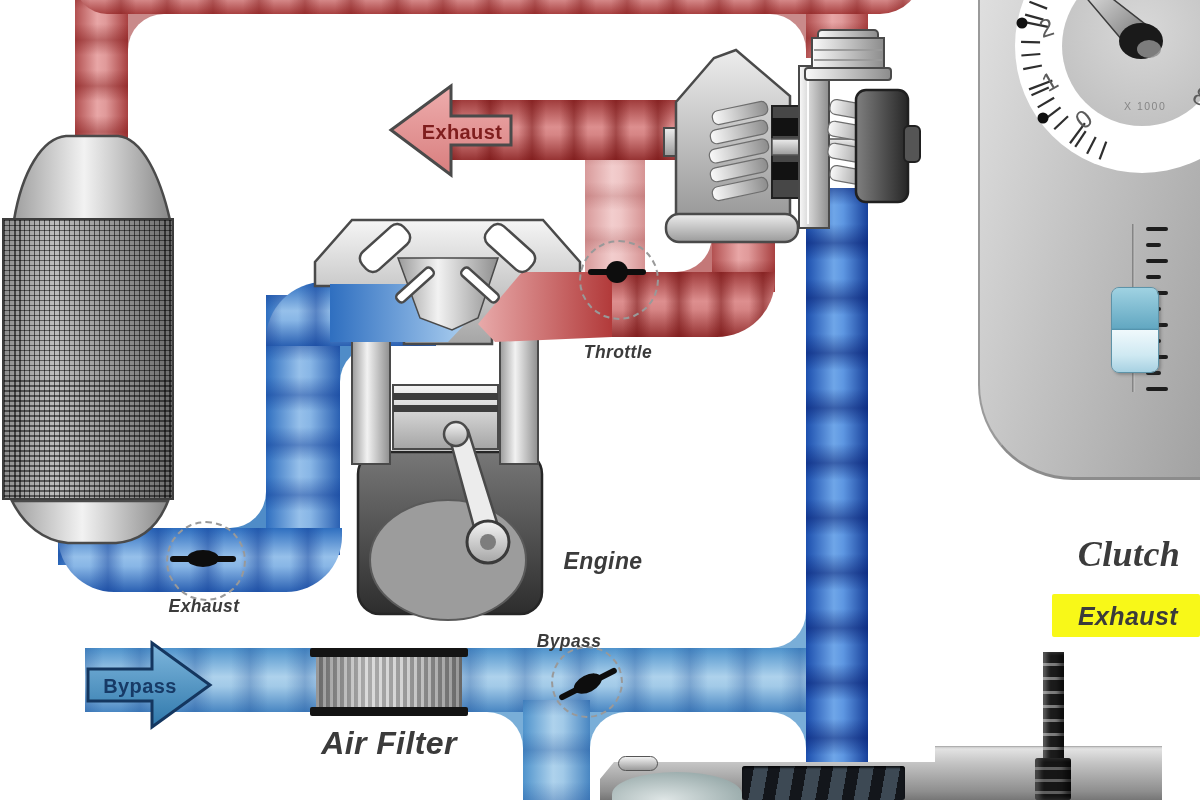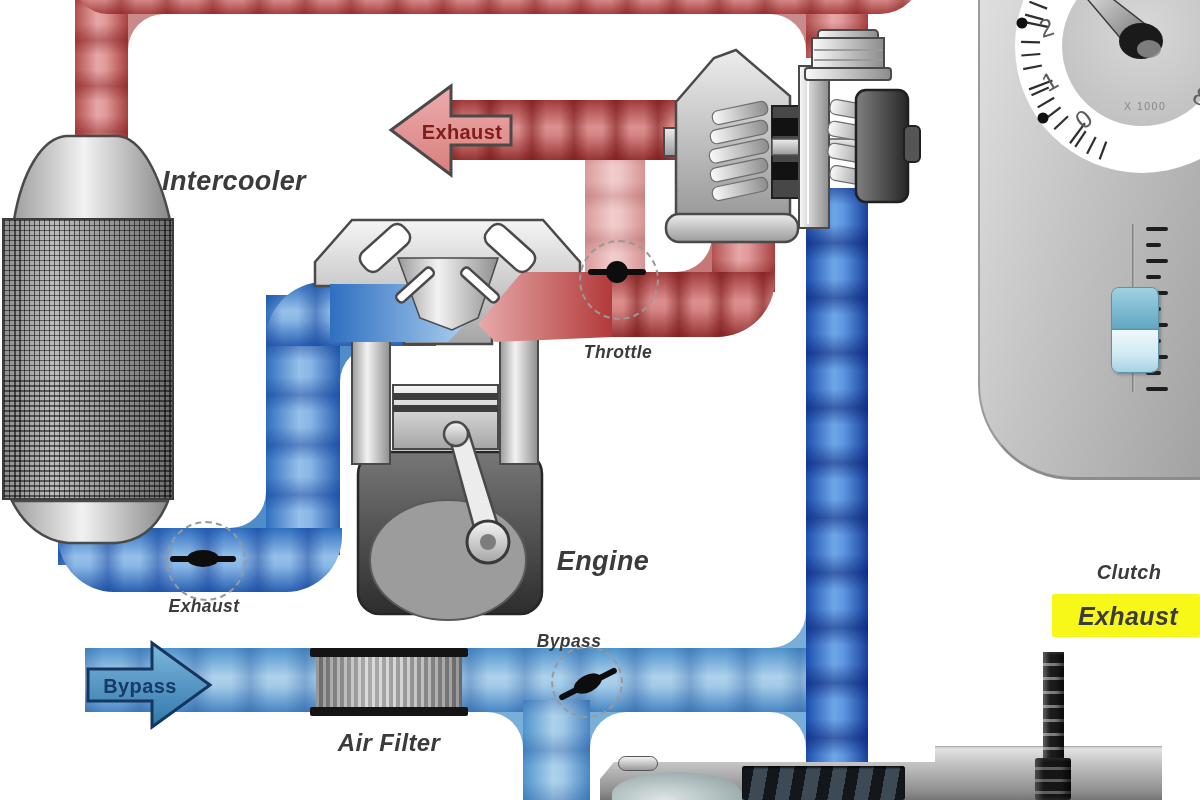--- a/index.html
+++ b/index.html
@@ -372,24 +372,23 @@
   <div class="stick" style="top:323px;width:22px;"></div>
   <div class="stick" style="top:339px;width:15px;"></div>
   <div class="stick" style="top:355px;width:22px;"></div>
   <div class="stick" style="top:371px;width:15px;"></div>
   <div class="stick" style="top:387px;width:22px;"></div>
   <div class="abs" id="shandle">
       <div class="t"></div>
       <div class="b"></div>
     </div>
 
-  <div class="lbl" style="left:1129px;top:572px;font-size:20px;">Clutch</div>
+  <div class="lbl" style="left:1129px;top:554px;font-size:36px;font-family:Liberation Serif, serif;">Clutch</div>
   <div class="abs" id="ybox"></div>
   <div class="lbl" style="left:1128px;top:616px;font-size:25px;">Exhaust</div>
 
-  <div class="lbl" style="left:234px;top:181px;font-size:27px;">Intercooler</div>
   <div class="lbl" style="left:618px;top:352px;font-size:17.5px;">Throttle</div>
-  <div class="lbl" style="left:603px;top:561px;font-size:27px;">Engine</div>
+  <div class="lbl" style="left:603px;top:561px;font-size:23px;">Engine</div>
   <div class="lbl" style="left:204px;top:606px;font-size:17.5px;">Exhaust</div>
-  <div class="lbl" style="left:389px;top:743px;font-size:24px;">Air Filter</div>
+  <div class="lbl" style="left:389px;top:743px;font-size:32px;">Air Filter</div>
   <div class="lbl" style="left:569px;top:641px;font-size:17.5px;">Bypass</div>
 
 </div>
 
 </body></html>

